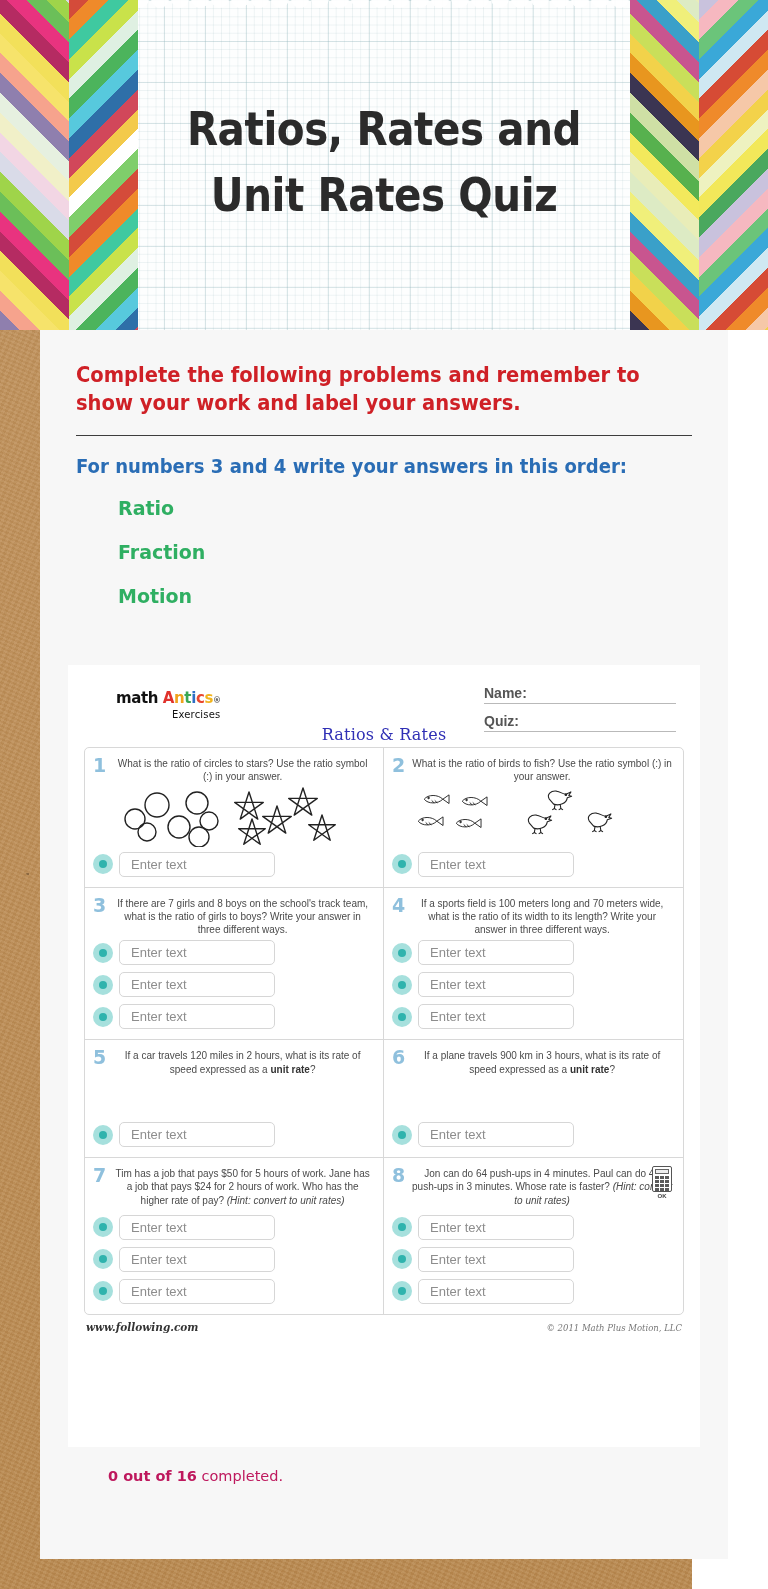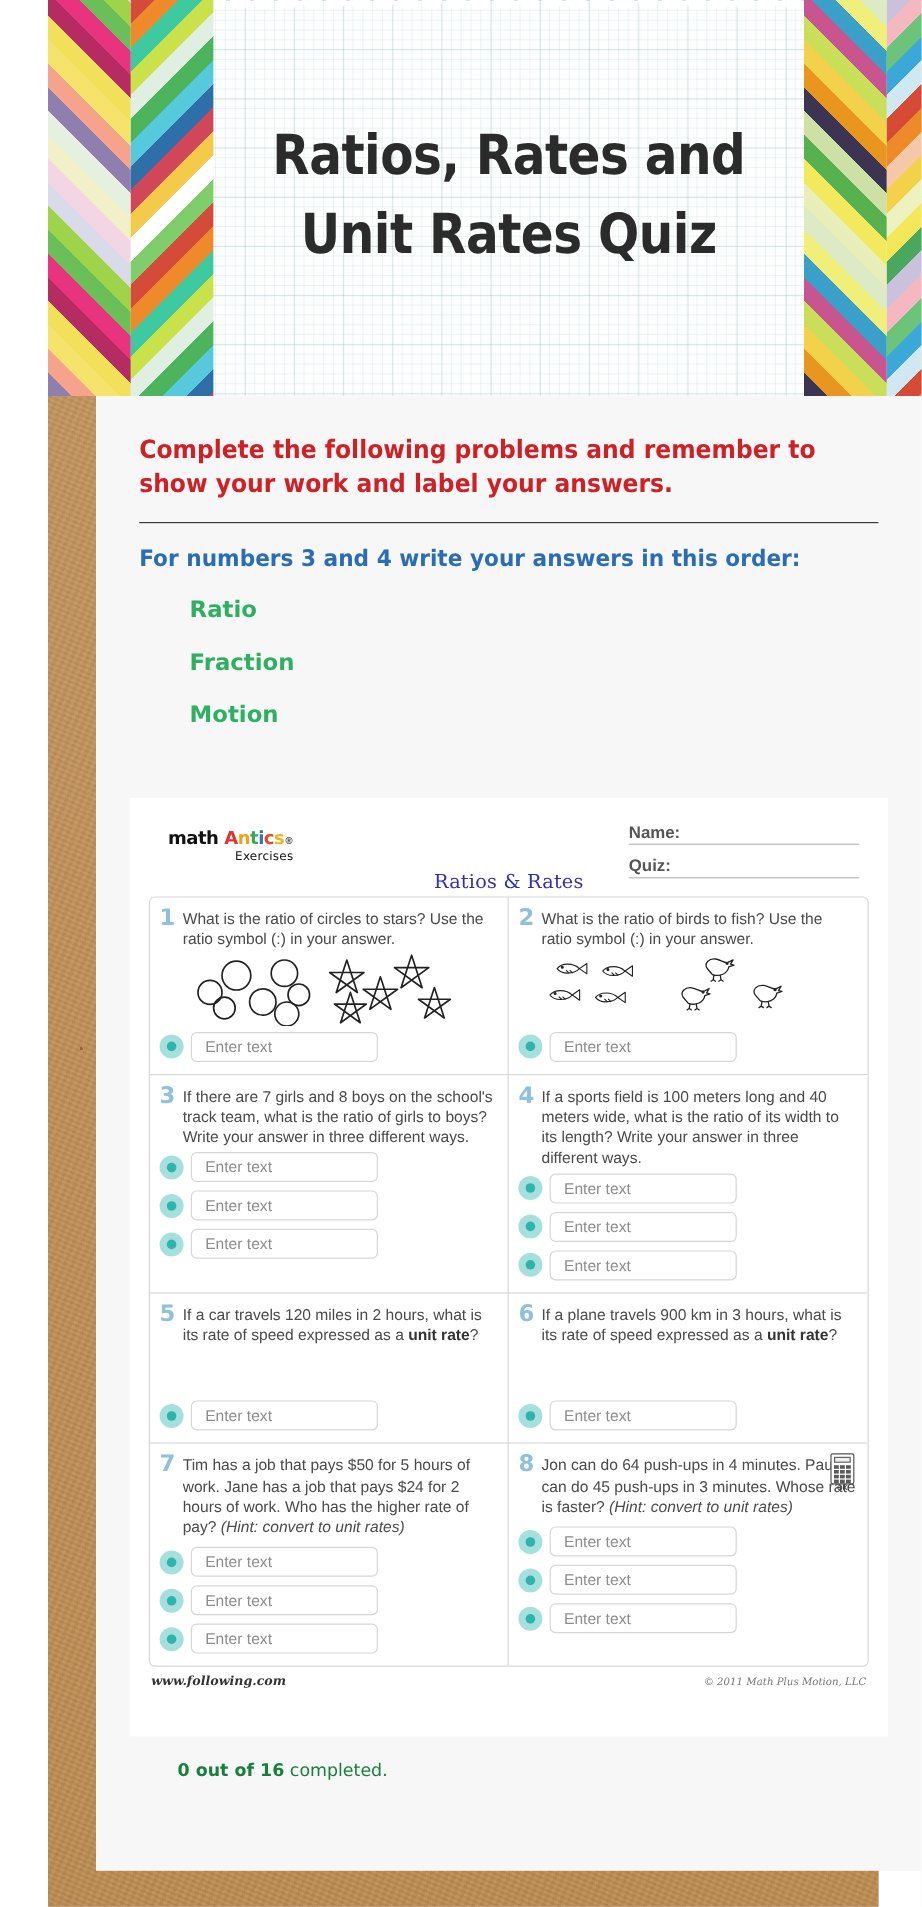--- a/index.html
+++ b/index.html
@@ -23,21 +23,20 @@
       radial-gradient(circle at 12% 28%, rgba(60,35,12,.55) 0 1.4px, transparent 1.6px),
       radial-gradient(circle at 93% 37%, rgba(60,35,12,.6) 0 2.2px, transparent 2.4px),
       radial-gradient(circle at 96% 66%, rgba(60,35,12,.5) 0 2.0px, transparent 2.2px),
       radial-gradient(circle at 4% 55%, rgba(60,35,12,.4) 0 1.2px, transparent 1.4px),
       radial-gradient(circle at 90% 86%, rgba(60,35,12,.45) 0 1.6px, transparent 1.8px),
       radial-gradient(circle at 97% 94%, rgba(60,35,12,.45) 0 1.5px, transparent 1.7px),
       radial-gradient(circle at 7% 77%, rgba(60,35,12,.35) 0 1.1px, transparent 1.3px),
       repeating-linear-gradient(23deg, rgba(255,255,255,.05) 0 2px, rgba(120,80,40,.05) 2px 4px),
       repeating-linear-gradient(113deg, rgba(255,255,255,.04) 0 3px, rgba(120,80,40,.05) 3px 6px),
       linear-gradient(#c2945f, #b9894f);
-    margin-left: 40px;
   }
 
   
   #header {
     position: absolute;
     top: 0; left: 0;
     width: 768px; height: 330px;
     overflow: hidden;
   }
   .grid-paper {
@@ -126,21 +125,21 @@
   
   #worksheet {
     position: absolute;
     left: 28px; top: 335px;
     width: 632px; height: 782px;
     background: #ffffff;
     padding: 12px 16px 0 16px;
   }
 
   .ws-top { position: relative; height: 70px; }
-  .logo { position: absolute; left: 16px; top: 14px; }
+  .logo { position: absolute; left: 32px; top: 14px; }
   .logo-row {
     font-family: "DejaVu Sans", sans-serif;
     font-weight: bold;
     font-size: 15px;
     letter-spacing: -.4px;
     color: #111;
     line-height: 1;
   }
   .logo-row .a { color: #e0322c; }
   .logo-row .n { color: #f0a21c; }
@@ -199,24 +198,25 @@
   .qnum {
     font-family: "DejaVu Sans", sans-serif;
     font-weight: bold;
     font-size: 19px;
     color: #8fc0dd;
     line-height: .95;
     flex: 0 0 auto;
   }
   .qtext {
     font-family: "Liberation Sans", sans-serif;
-    font-size: 13px;
+    font-size: 10px;
     line-height: 1.33;
     color: #4a4a4a;
     padding-top: 1px;
+    text-align: center;
   }
   .qtext b { font-weight: bold; color: #333; }
   .qtext i { font-style: italic; }
 
   .art {
     height: 62px;
     display: flex;
     align-items: center;
     justify-content: center;
     gap: 2px;
@@ -310,21 +310,21 @@
     font-size: 8.5px;
     color: #777;
   }
 
   
   #completion {
     position: absolute;
     left: 68px; top: 1138px;
     font-family: "DejaVu Sans", sans-serif;
     font-size: 14.5px;
-    color: #15803d;
+    color: #be185d;
   }
   #completion b { font-weight: bold; }
 </style>
 </head>
 <body>
 
 <div id="page">
 
   <div id="header">
     <div class="grid-paper"></div>
@@ -477,21 +477,21 @@
               </div>
               <div class="ans-row">
                 <span class="bullet"></span>
                 <div class="ans-box">Enter text</div>
               </div>
             </div>
           </div>
           <div class="qcell">
             <div class="qhead">
               <span class="qnum">4</span>
-              <span class="qtext">If a sports field is 100 meters long and 40 meters wide, what is the ratio of its width to its length?  Write your answer in three different ways.</span>
+              <span class="qtext">If a sports field is 100 meters long and 70 meters wide, what is the ratio of its width to its length?  Write your answer in three different ways.</span>
             </div>
             <div class="answers">
               <div class="ans-row">
                 <span class="bullet"></span>
                 <div class="ans-box">Enter text</div>
               </div>
               <div class="ans-row">
                 <span class="bullet"></span>
                 <div class="ans-box">Enter text</div>
               </div>

